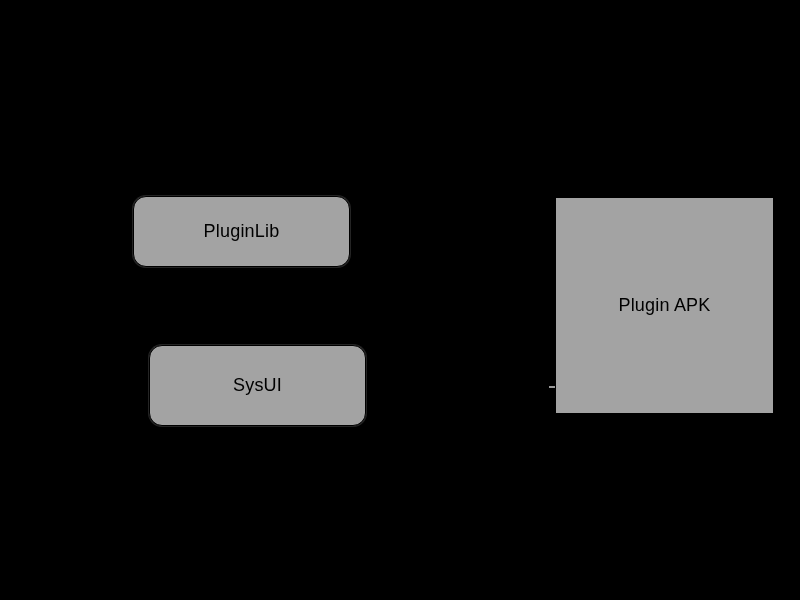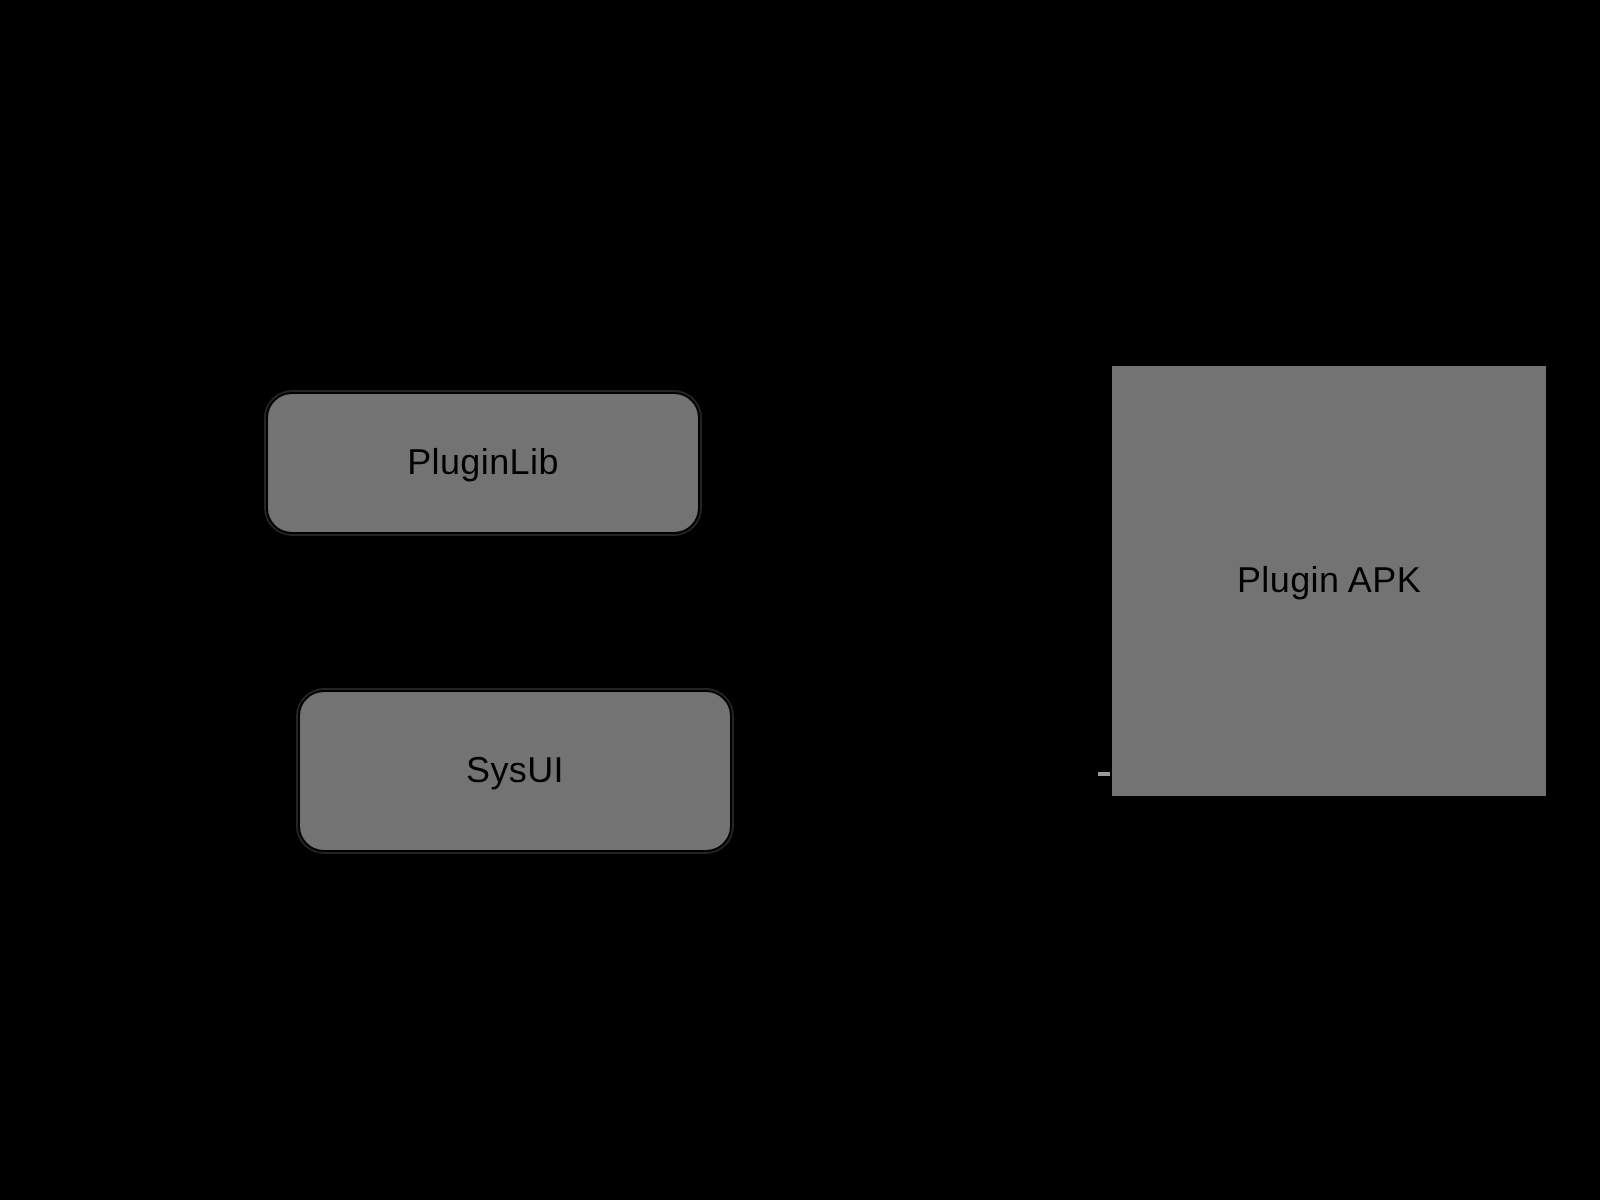--- a/index.html
+++ b/index.html
@@ -13,21 +13,21 @@
     height: 600px;
     background: #000000;
     overflow: hidden;
     font-family: "Liberation Sans", sans-serif;
   }
   .node {
     position: absolute;
     display: flex;
     align-items: center;
     justify-content: center;
-    background: #737373;
+    background: #a3a3a3;
     border: 1px solid #000000;
     box-sizing: border-box;
     color: #000000;
     font-size: 18px;
     letter-spacing: 0.2px;
   }
   .node.rounded {
     border-radius: 13px;
     box-shadow: 0 0 0 1px rgba(40,40,40,0.9);
   }
@@ -38,21 +38,21 @@
     height: 71px;
   }
   #node-sysui {
     left: 149px;
     top: 345px;
     width: 217px;
     height: 81px;
   }
   #node-plugin-apk {
     left: 555px;
-    top: 182px;
+    top: 197px;
     width: 219px;
     height: 217px;
   }
   .arrow-artifact {
     position: absolute;
     left: 549px;
     top: 386px;
     width: 6px;
     height: 2px;
     background: #9a9a9a;

